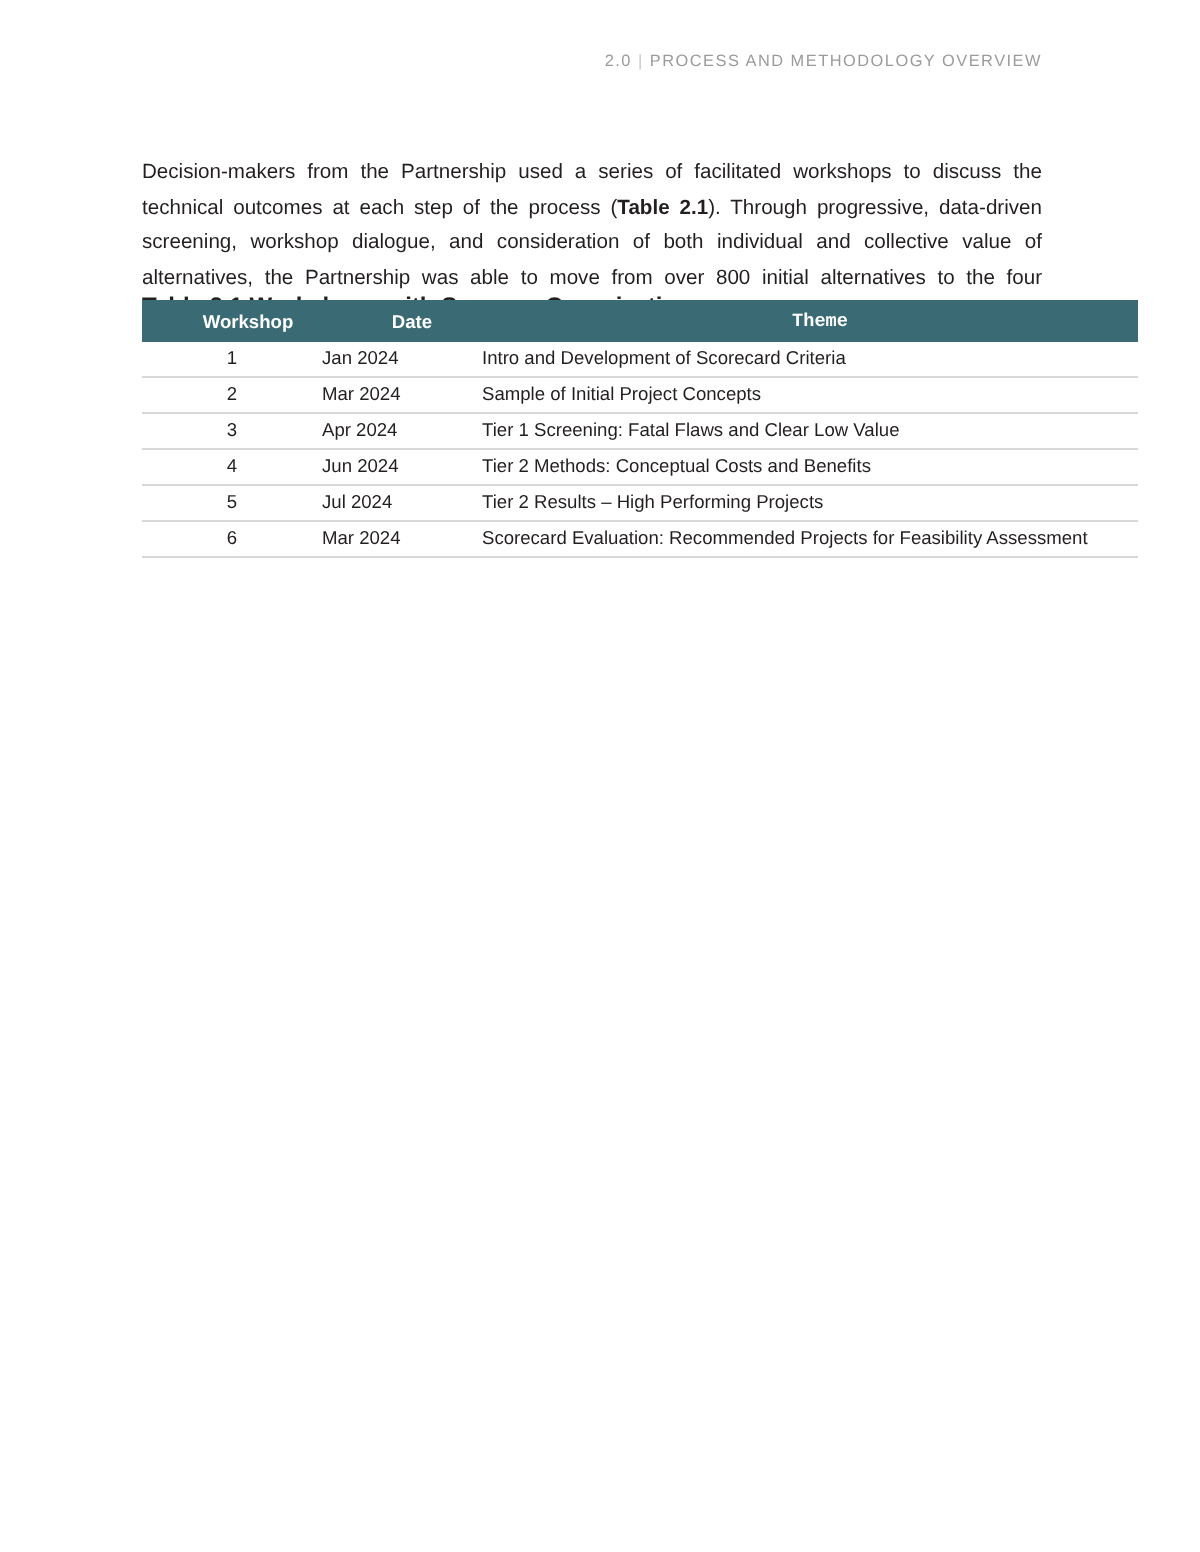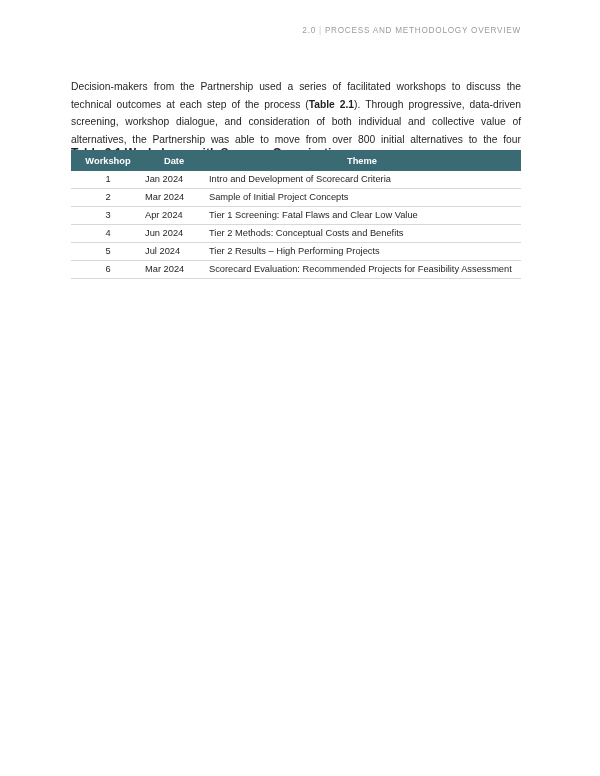--- a/index.html
+++ b/index.html
@@ -82,35 +82,36 @@
     border-collapse: collapse;
     font-size: 9.3px;
     color: #231f20;
     table-layout: fixed;
   }
   .data-table thead th {
     background: #3a6b75;
     color: #ffffff;
     font-weight: bold;
     font-size: 9.3px;
-    padding: 4px 0 4px 0;
+    padding: 4px 0 4px 16px;
     height: 13px;
     line-height: 12px;
     border: none;
   }
   .data-table thead th.col-workshop {
     width: 74px;
     text-align: center;
   }
   .data-table thead th.col-date {
     width: 58px;
     text-align: center;
   }
   .data-table thead th.col-theme {
     width: 318px;
+    font-family: Liberation Mono, monospace;
   }
   .data-table tbody td {
     border-bottom: 1px solid #d8d8d8;
     padding: 2px 0 2px 0;
     height: 13px;
     line-height: 13px;
     font-size: 9.3px;
     vertical-align: middle;
   }
   .data-table tbody td.cell-workshop {

